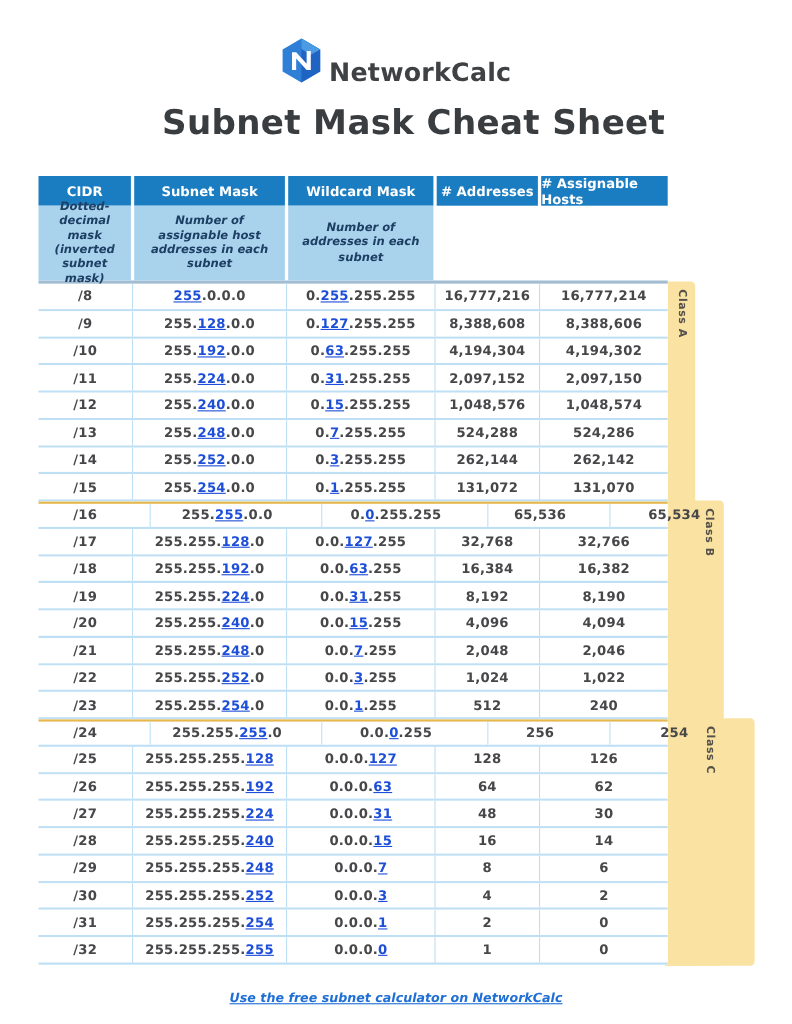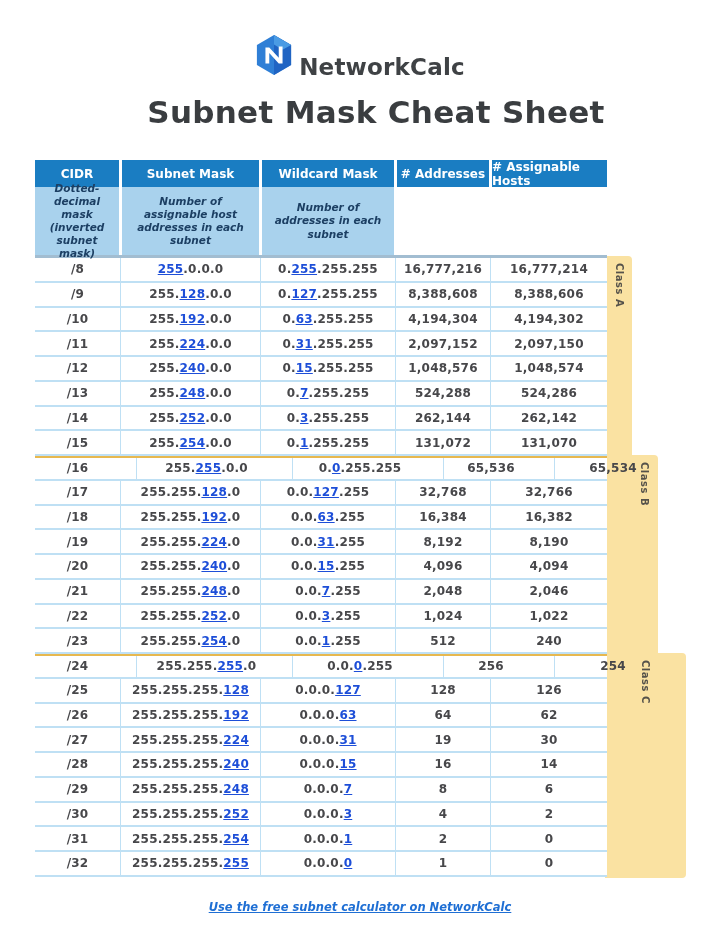--- a/index.html
+++ b/index.html
@@ -429,21 +429,21 @@
     <div class="cell c-mask">
             <span>255.255.255.</span>
             <span class="hl">224</span>
             <span></span>
           </div>
     <div class="cell c-wild">
             <span>0.0.0.</span>
             <span class="hl">31</span>
             <span></span>
           </div>
-    <div class="cell c-addr">19</div>
+    <div class="cell c-addr">48</div>
     <div class="cell c-hosts">30</div>
   </div>
 
   <div class="row">
     <div class="cell c-cidr">/28</div>
     <div class="cell c-mask">
             <span>255.255.255.</span>
             <span class="hl">240</span>
             <span></span>
           </div>

